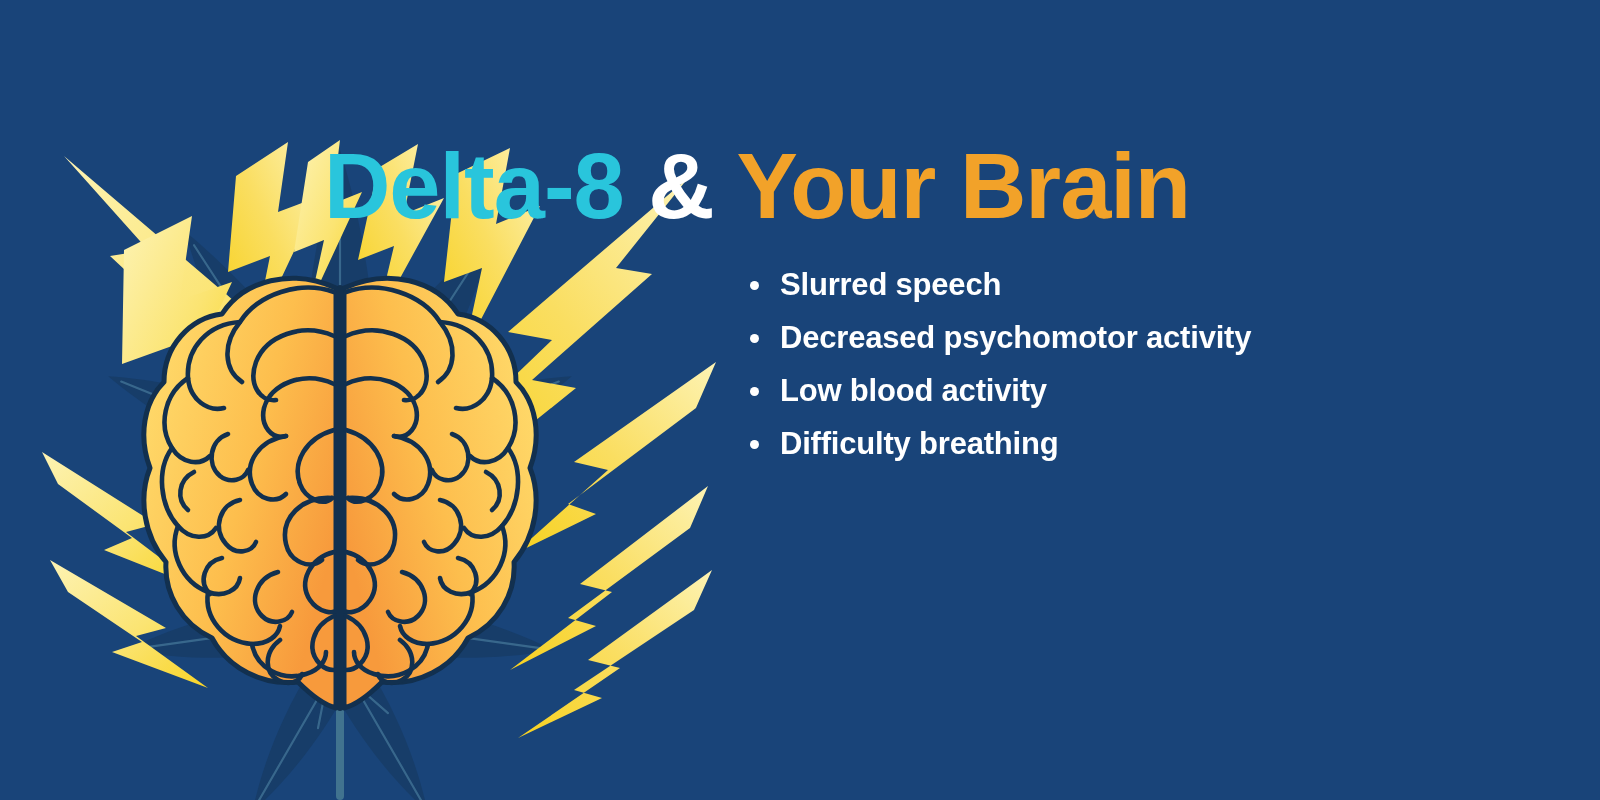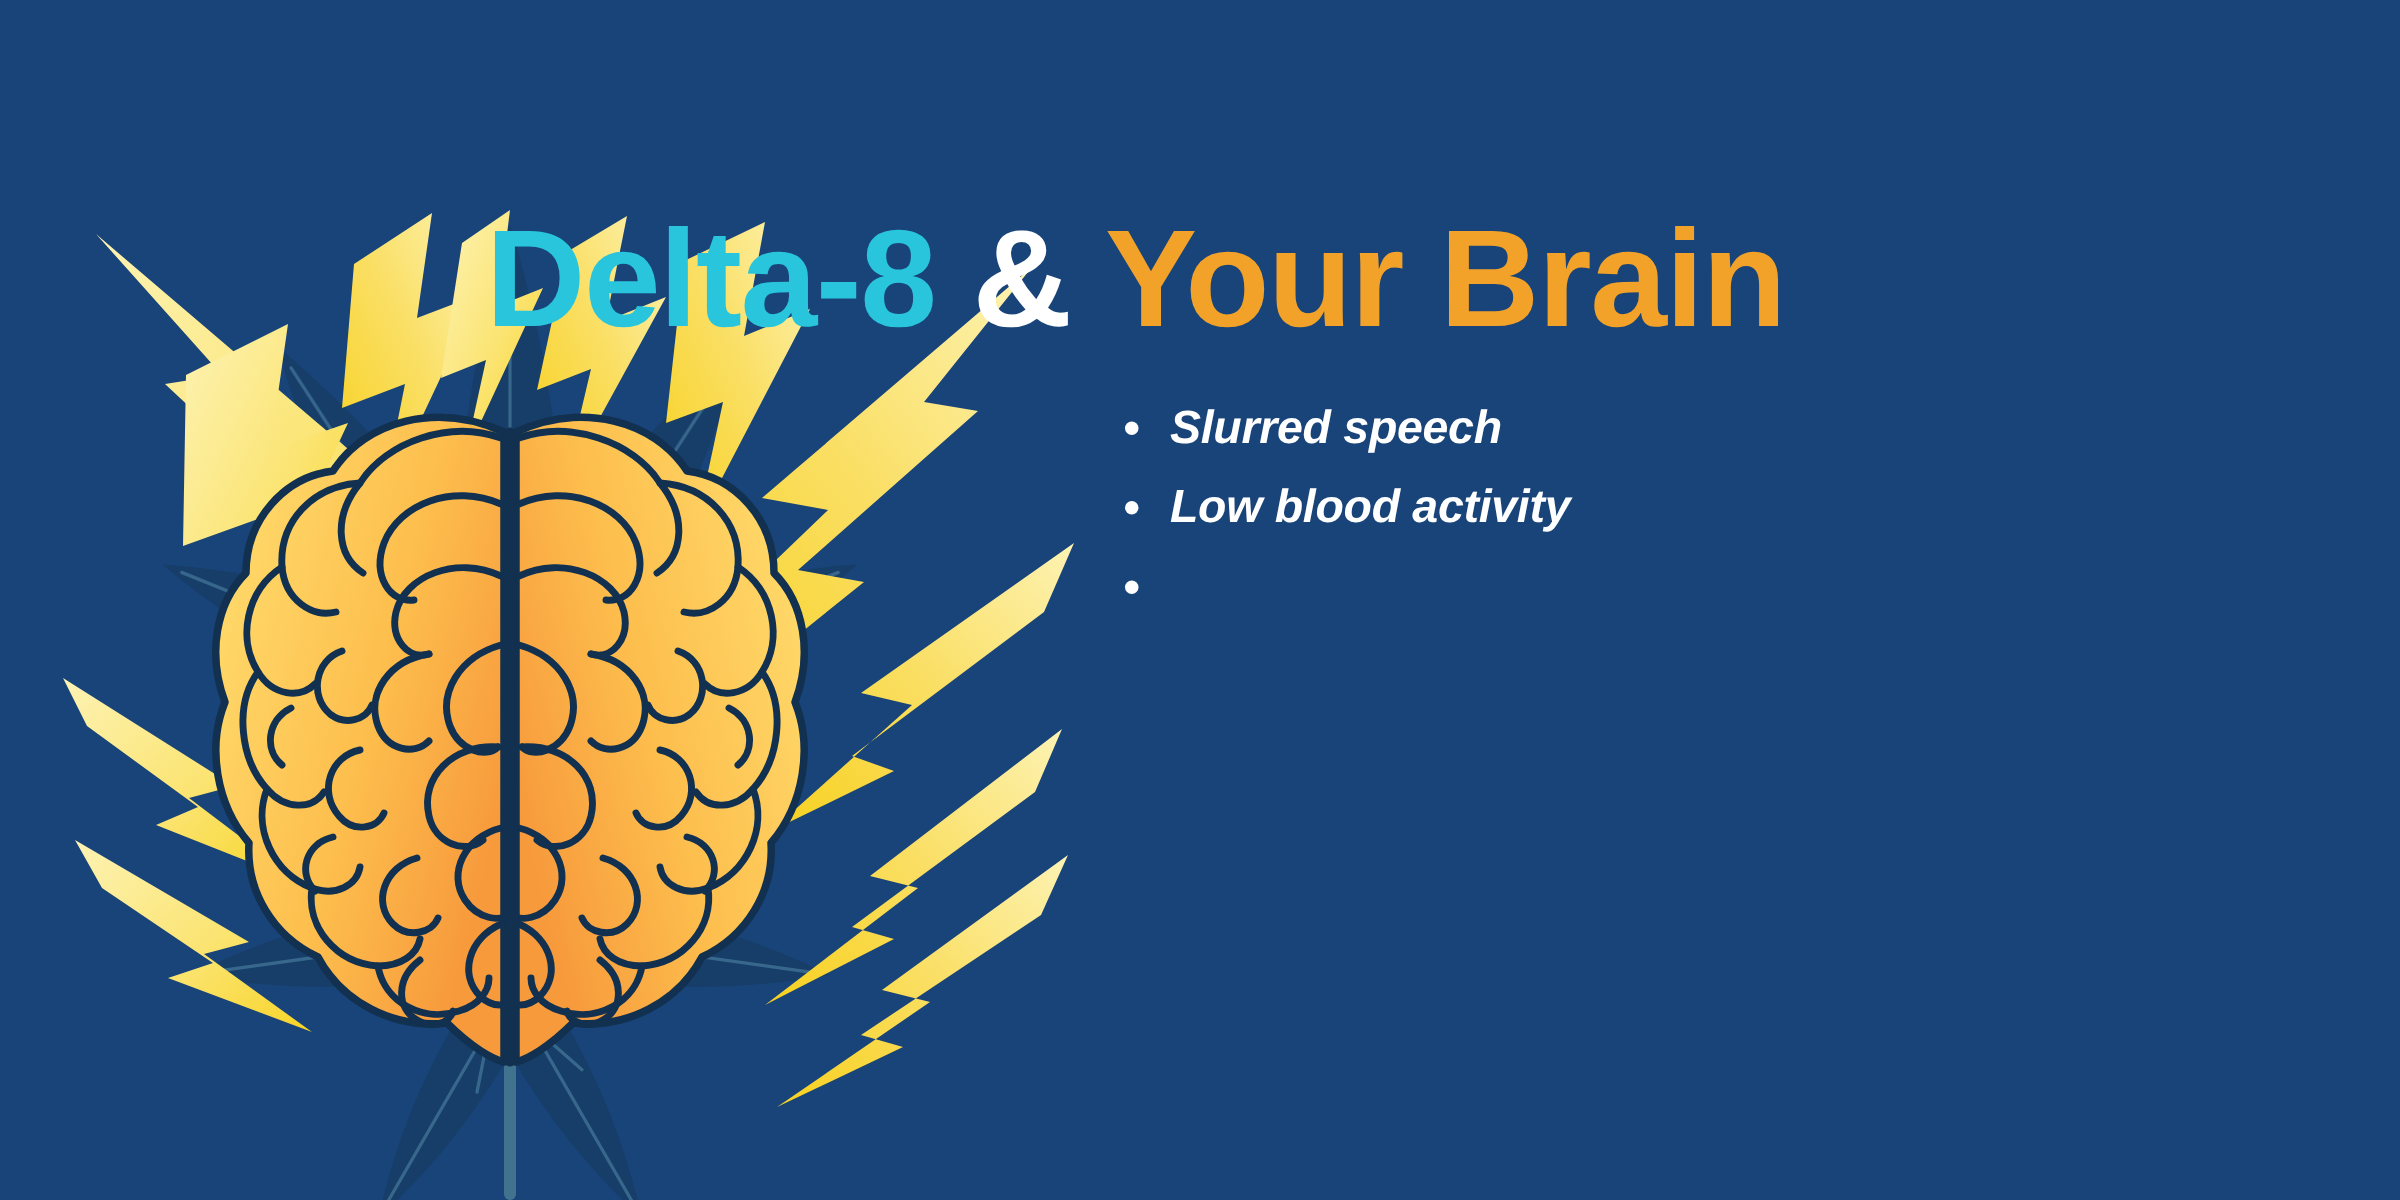--- a/index.html
+++ b/index.html
@@ -59,21 +59,20 @@
   
   #symptom-list {
     position: absolute;
     left: 744px;
     top: 258px;
     width: 840px;
     margin: 0;
     padding: 0;
     list-style: none;
     z-index: 5;
-    font-style: italic;
   }
   #symptom-list li {
     position: relative;
     padding-left: 36px;
     color: #ffffff;
     font-size: 31px;
     font-weight: 700;
     line-height: 53px;
     white-space: nowrap;
     letter-spacing: -0.2px;
@@ -286,20 +285,25 @@
     <span class="t-part t-cyan">Delta-8</span><span class="t-space"> </span><span class="t-part t-white">&amp;</span><span class="t-space"> </span><span class="t-part t-orange">Your Brain</span>
   </h1>
 
   <ul id="symptom-list">
     <li>
       <span class="bullet-dot"></span>
       <span>Slurred speech</span>
     </li>
     <li>
       <span class="bullet-dot"></span>
+      <span>Decreased psychomotor activity</span>
+    </li>
+    <li>
+      <span class="bullet-dot"></span>
       <span>Low blood activity</span>
     </li>
     <li>
       <span class="bullet-dot"></span>
+      <span>Difficulty breathing</span>
     </li>
   </ul>
 
 </div>
 
 </body></html>

